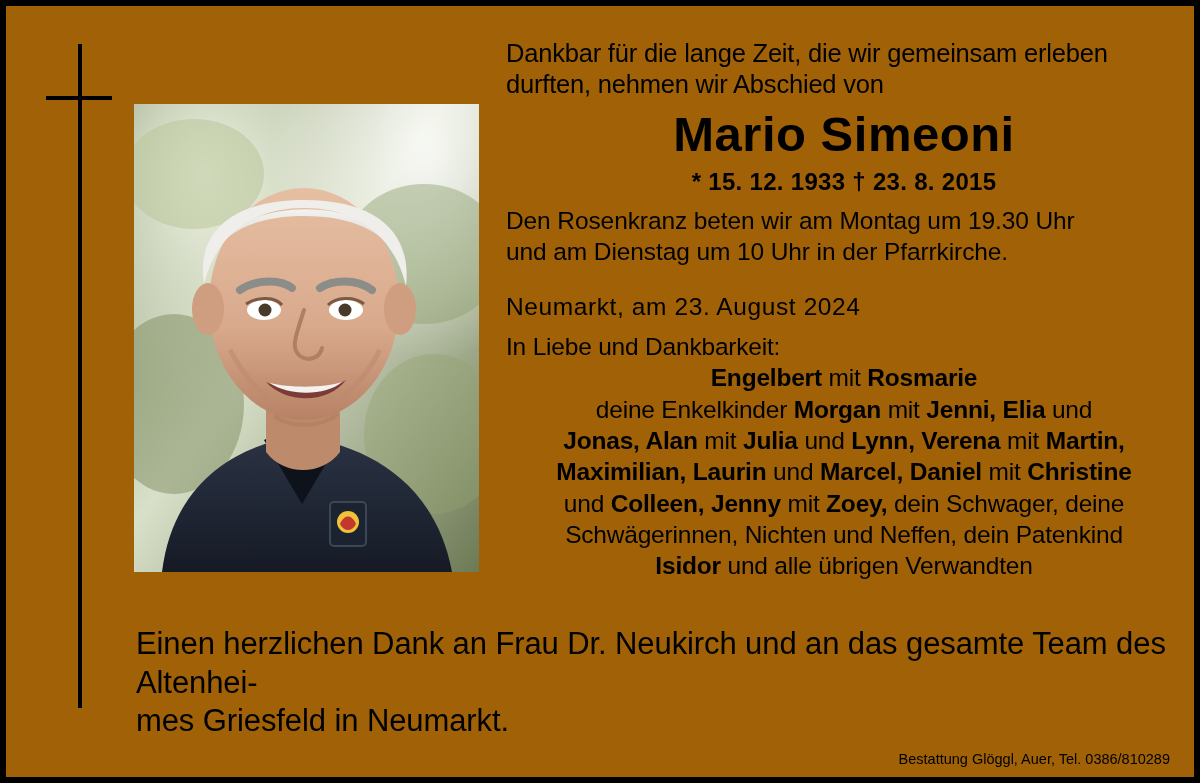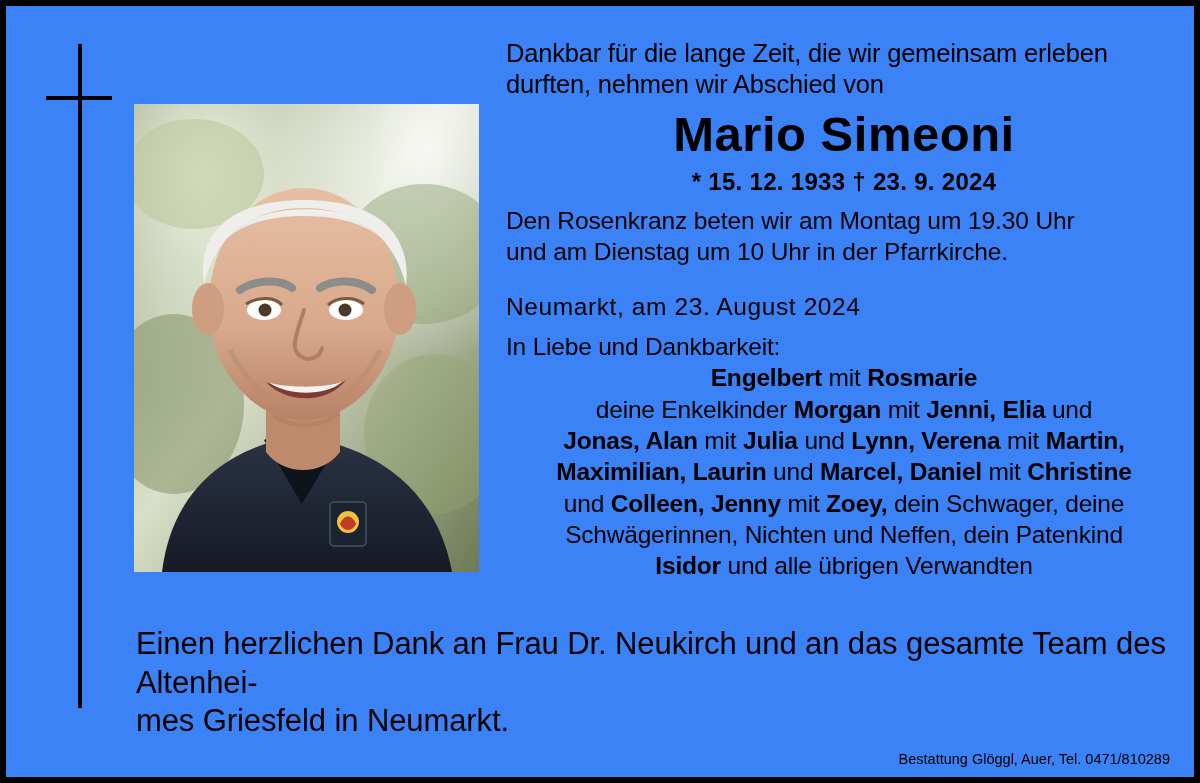--- a/index.html
+++ b/index.html
@@ -12,21 +12,21 @@
     height: 783px;
     font-family: "Liberation Sans", sans-serif;
     color: #000000;
     overflow: hidden;
   }
   .notice {
     position: relative;
     width: 1200px;
     height: 783px;
     box-sizing: border-box;
-    background: #3b82f6;
+    background: #a16207;
     border: 6px solid #000000;
     padding: 0;
   }
   .inner {
     position: absolute;
     left: 0; top: 0; right: 0; bottom: 0;
     padding: 18px 22px 10px 22px;
     box-sizing: border-box;
   }
 
@@ -220,21 +220,21 @@
 
         <rect x="196" y="398" width="36" height="44" rx="4" fill="#1b2330" stroke="#3b4657" stroke-width="2"></rect>
         <circle cx="214" cy="418" r="11" fill="#f0c23a"></circle>
         <path d="M206 420 C 210 410, 218 410, 222 420 C 218 428, 210 428, 206 420 Z" fill="#c0392b"></path>
       </svg>
     </div>
 
     <div class="textcol">
       <div class="intro">Dankbar für die lange Zeit, die wir gemeinsam erleben durften, nehmen wir Abschied von</div>
       <div class="name">Mario Simeoni</div>
-      <div class="dates">* 15. 12. 1933    † 23. 9. 2024</div>
+      <div class="dates">* 15. 12. 1933    † 23. 8. 2015</div>
 
 
       <div class="para">
         <span class="ln">Den Rosenkranz beten wir am Montag um 19.30 Uhr</span>
         <span class="ln">und am Dienstag um 10 Uhr in der Pfarrkirche.</span>
       </div>
 
       <div class="place">Neumarkt, am 23. August 2024</div>
 
       <div class="family">
@@ -247,16 +247,16 @@
         <span class="ln">Schwägerinnen, Nichten und Neffen, dein Patenkind</span>
         <span class="ln"><b>Isidor</b> und alle übrigen Verwandten</span>
       </div>
     </div>
 
     <div class="footer">
       <span class="ln">Einen herzlichen Dank an Frau Dr. Neukirch und an das gesamte Team des Altenhei-</span>
       <span class="ln">mes Griesfeld in Neumarkt.</span>
     </div>
 
-    <div class="credit">Bestattung Glöggl, Auer, Tel. 0471/810289</div>
+    <div class="credit">Bestattung Glöggl, Auer, Tel. 0386/810289</div>
 
   </div>
 </div>
 
 </body></html>

